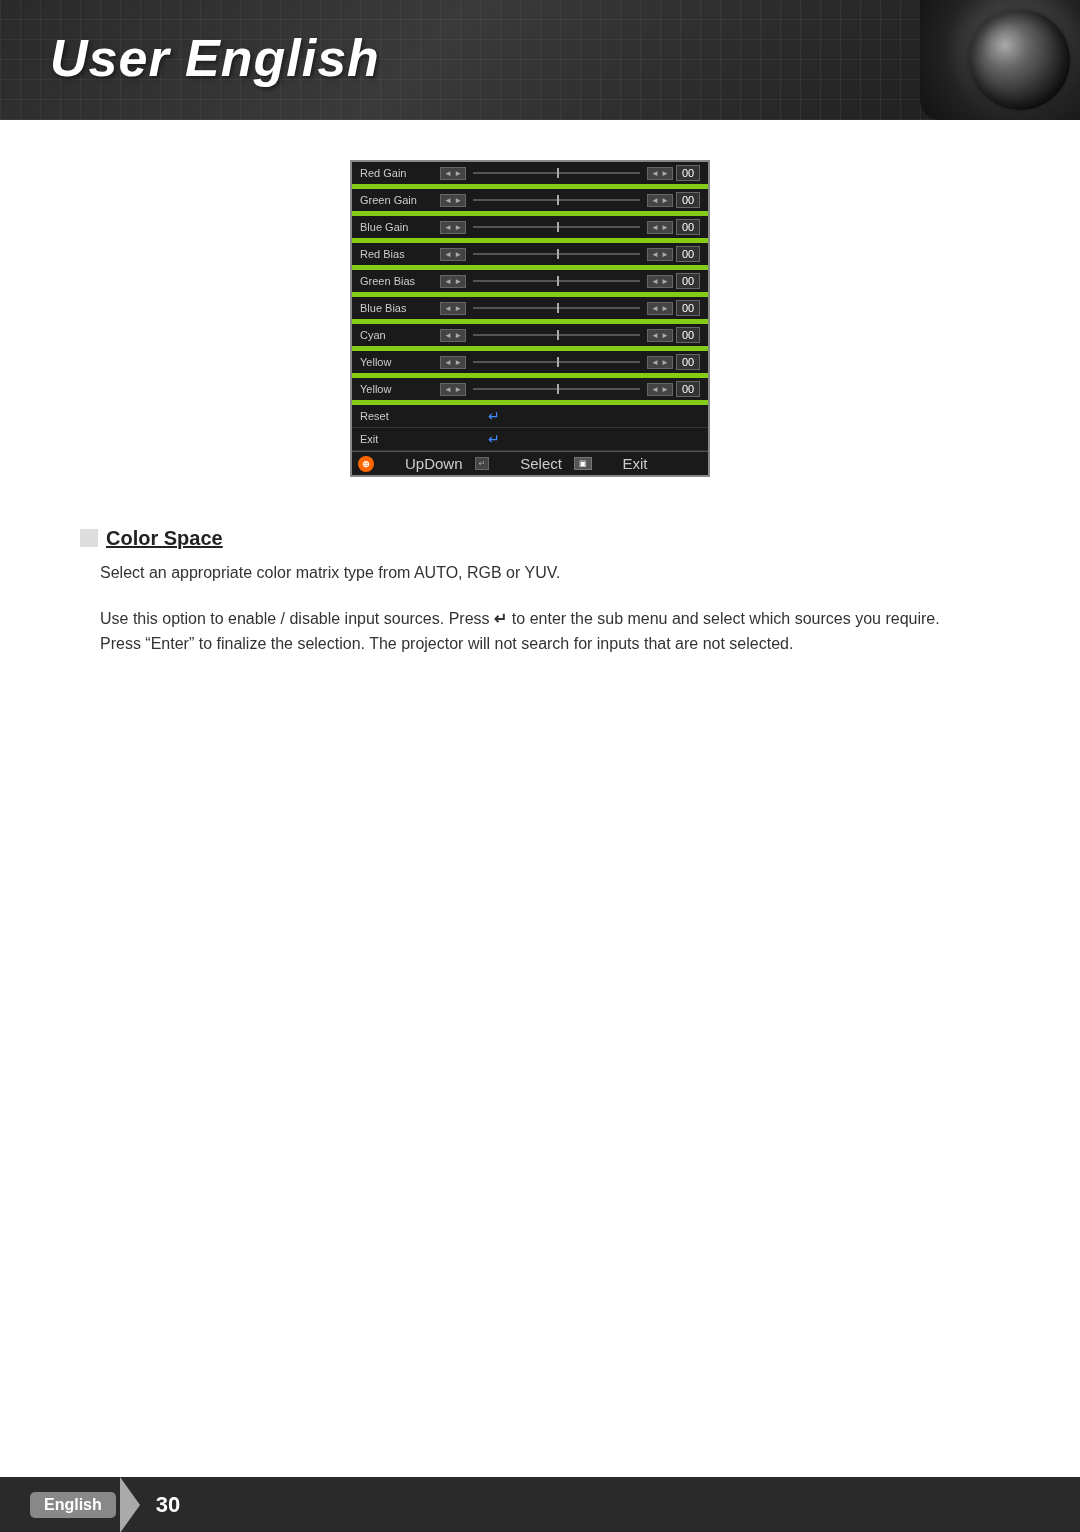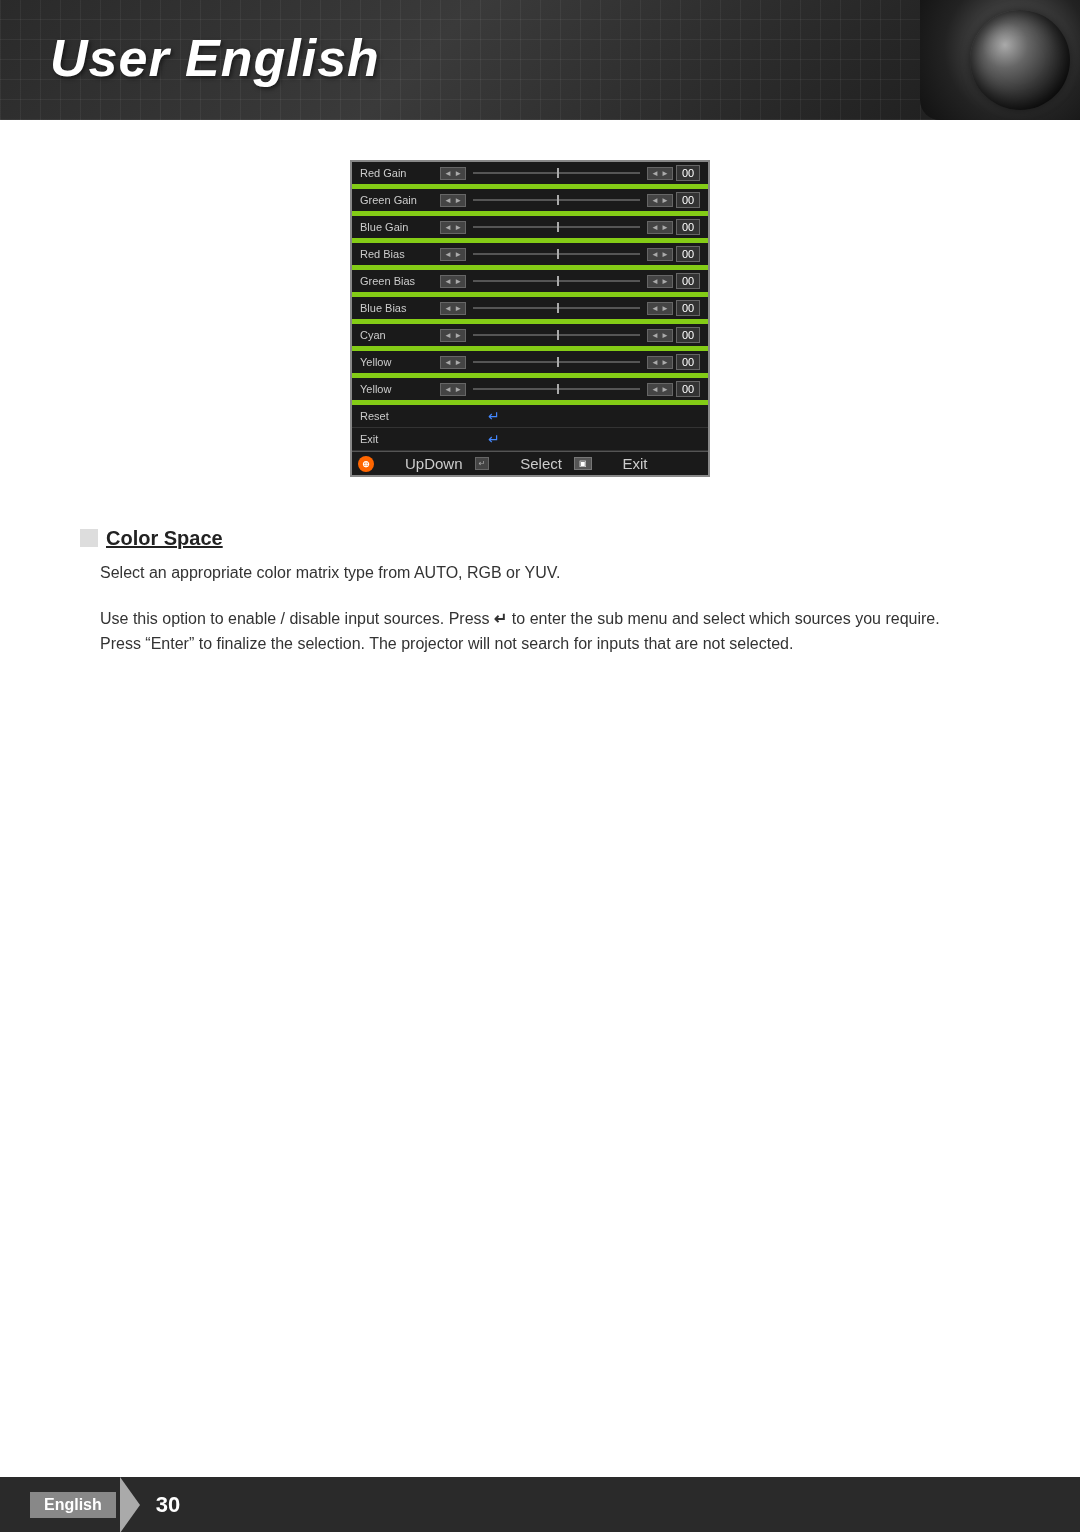--- a/index.html
+++ b/index.html
@@ -277,21 +277,21 @@
       align-items: center;
       padding: 0 30px;
     }
 
     .footer-english-badge {
       background: #888888;
       color: #ffffff;
       font-size: 16px;
       font-weight: bold;
       padding: 4px 14px;
-      border-radius: 0;
+      border-radius: 5px;
     }
 
     .footer-page-num {
       color: #ffffff;
       font-size: 22px;
       font-weight: bold;
       margin-left: 12px;
     }
 
     

